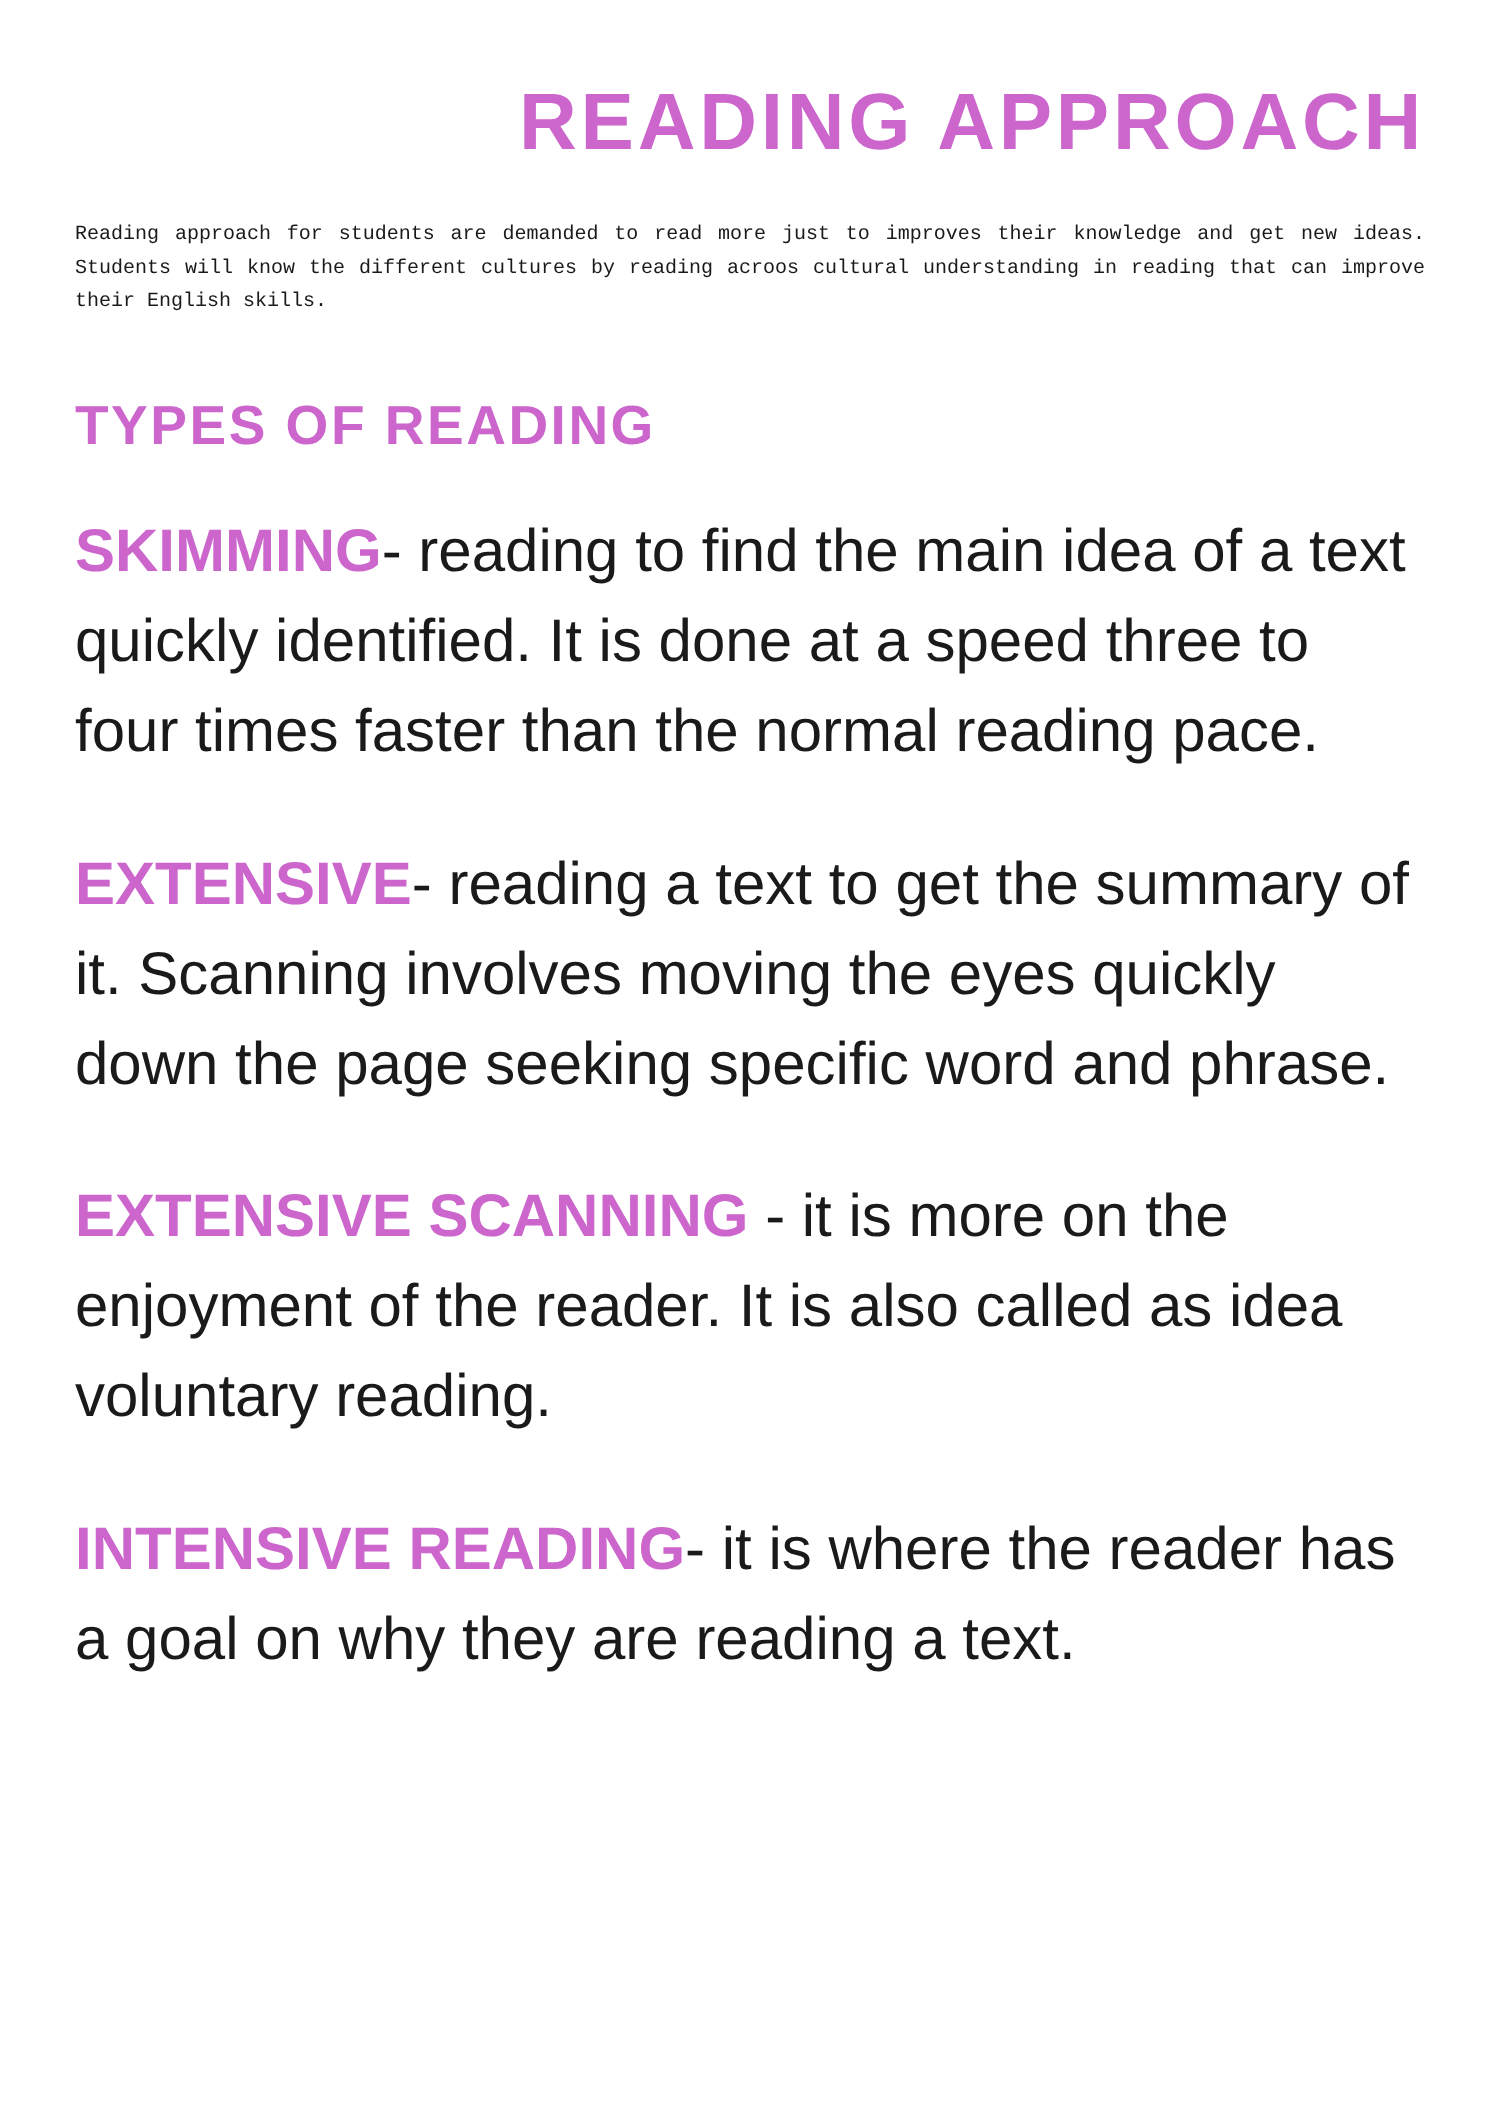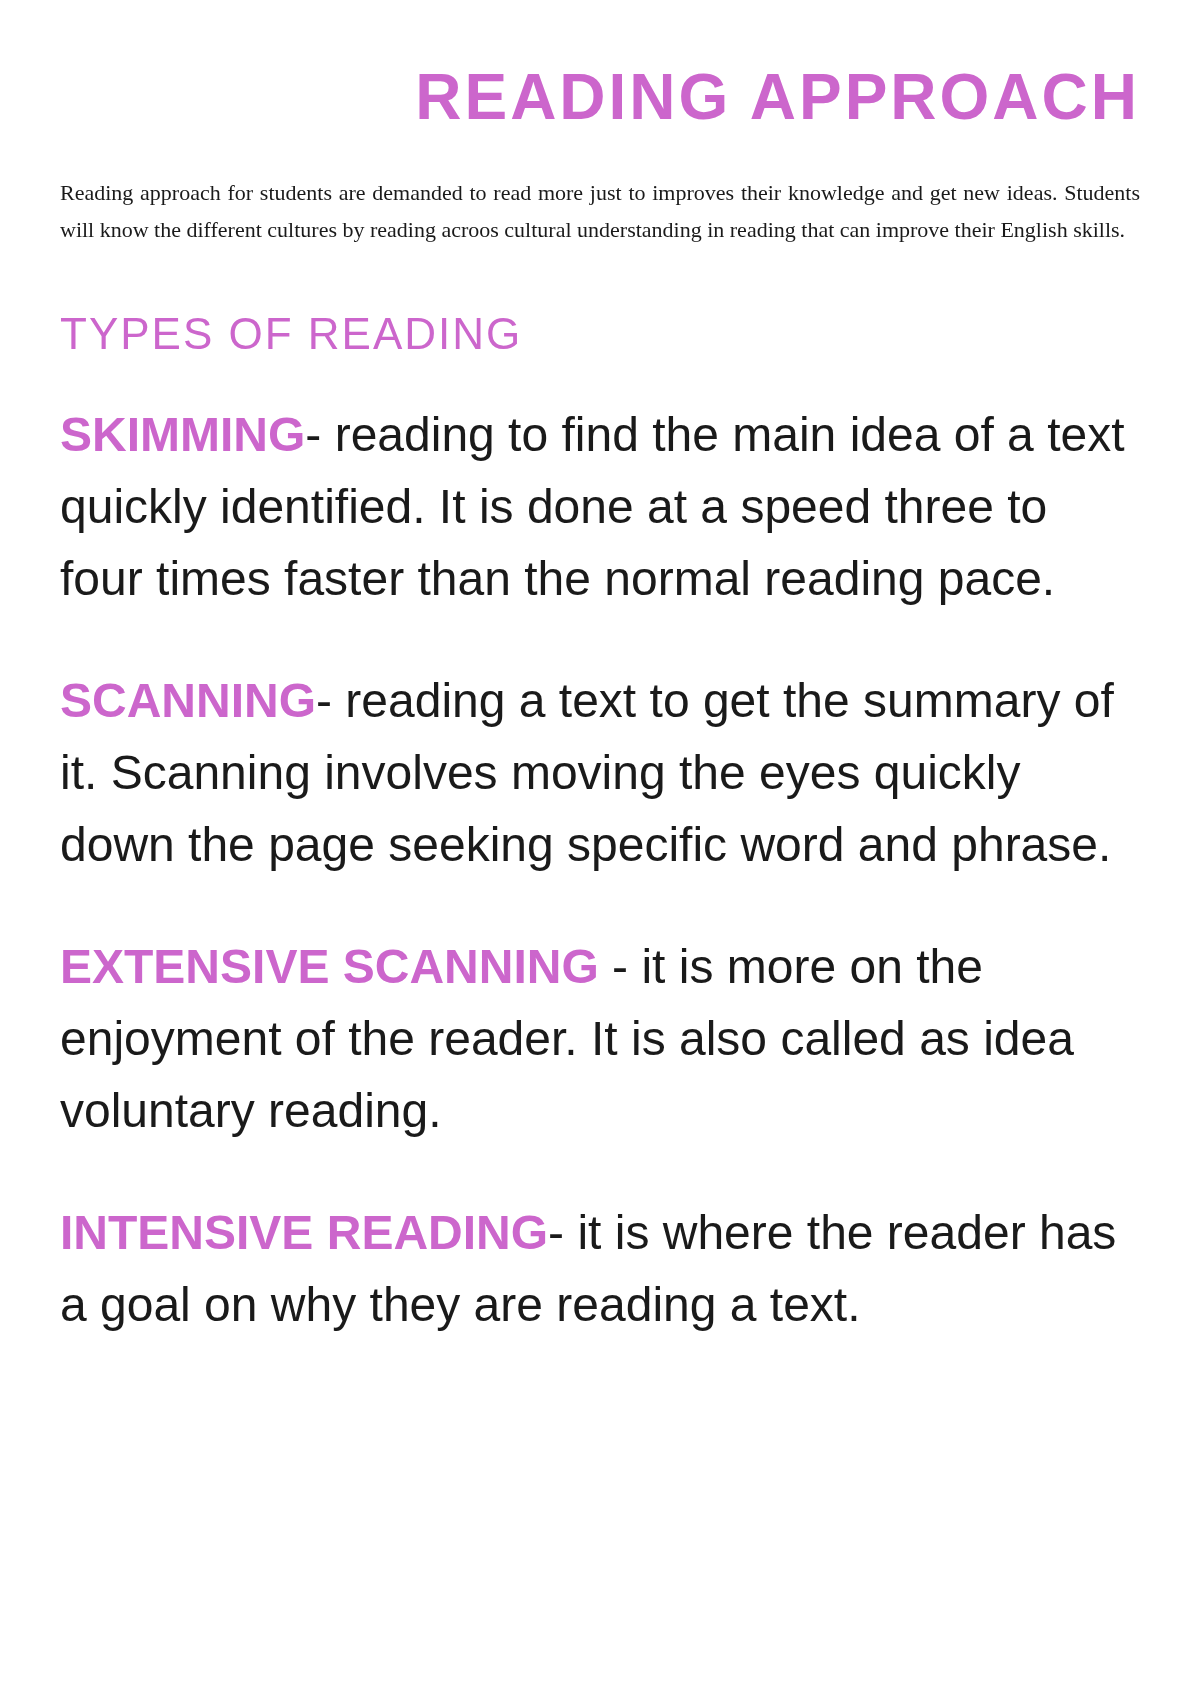--- a/index.html
+++ b/index.html
@@ -21,31 +21,31 @@
       font-size: 64px;
       font-weight: 900;
       color: #cc66cc;
       font-family: 'Arial Black', Arial, sans-serif;
       letter-spacing: 3px;
       margin-bottom: 40px;
       text-transform: uppercase;
     }
 
     .intro-text {
-      font-size: 22px;
+      font-size: 16px;
       color: #1a1a1a;
       line-height: 1.7;
       text-align: justify;
       margin-bottom: 60px;
-      font-family: Liberation Serif, serif;
+      font-family: Liberation Mono, monospace;
     }
 
     .section-title {
       font-size: 44px;
-      font-weight: 400;
+      font-weight: 700;
       color: #cc66cc;
       font-family: 'Arial Black', Arial, sans-serif;
       letter-spacing: 2px;
       text-transform: uppercase;
       margin-bottom: 40px;
     }
 
     .reading-type {
       margin-bottom: 50px;
     }
@@ -73,21 +73,21 @@
 <h2 class="section-title">TYPES OF READING</h2>
 
 <div class="reading-type">
   <p>
     <span class="type-label">SKIMMING</span><span>- </span><span>reading to find the main idea of a text quickly identified. It is done at a speed three to four times faster than the normal reading pace.</span>
   </p>
 </div>
 
 <div class="reading-type">
   <p>
-    <span class="type-label">SCANNING</span><span>- </span><span>reading a text to get the summary of it. Scanning involves moving the eyes quickly down the page seeking specific word and phrase.</span>
+    <span class="type-label">EXTENSIVE</span><span>- </span><span>reading a text to get the summary of it. Scanning involves moving the eyes quickly down the page seeking specific word and phrase.</span>
   </p>
 </div>
 
 <div class="reading-type">
   <p>
     <span class="type-label">EXTENSIVE SCANNING</span><span> - </span><span>it is more on the enjoyment of the reader. It is also called as idea voluntary reading.</span>
   </p>
 </div>
 
 <div class="reading-type">

